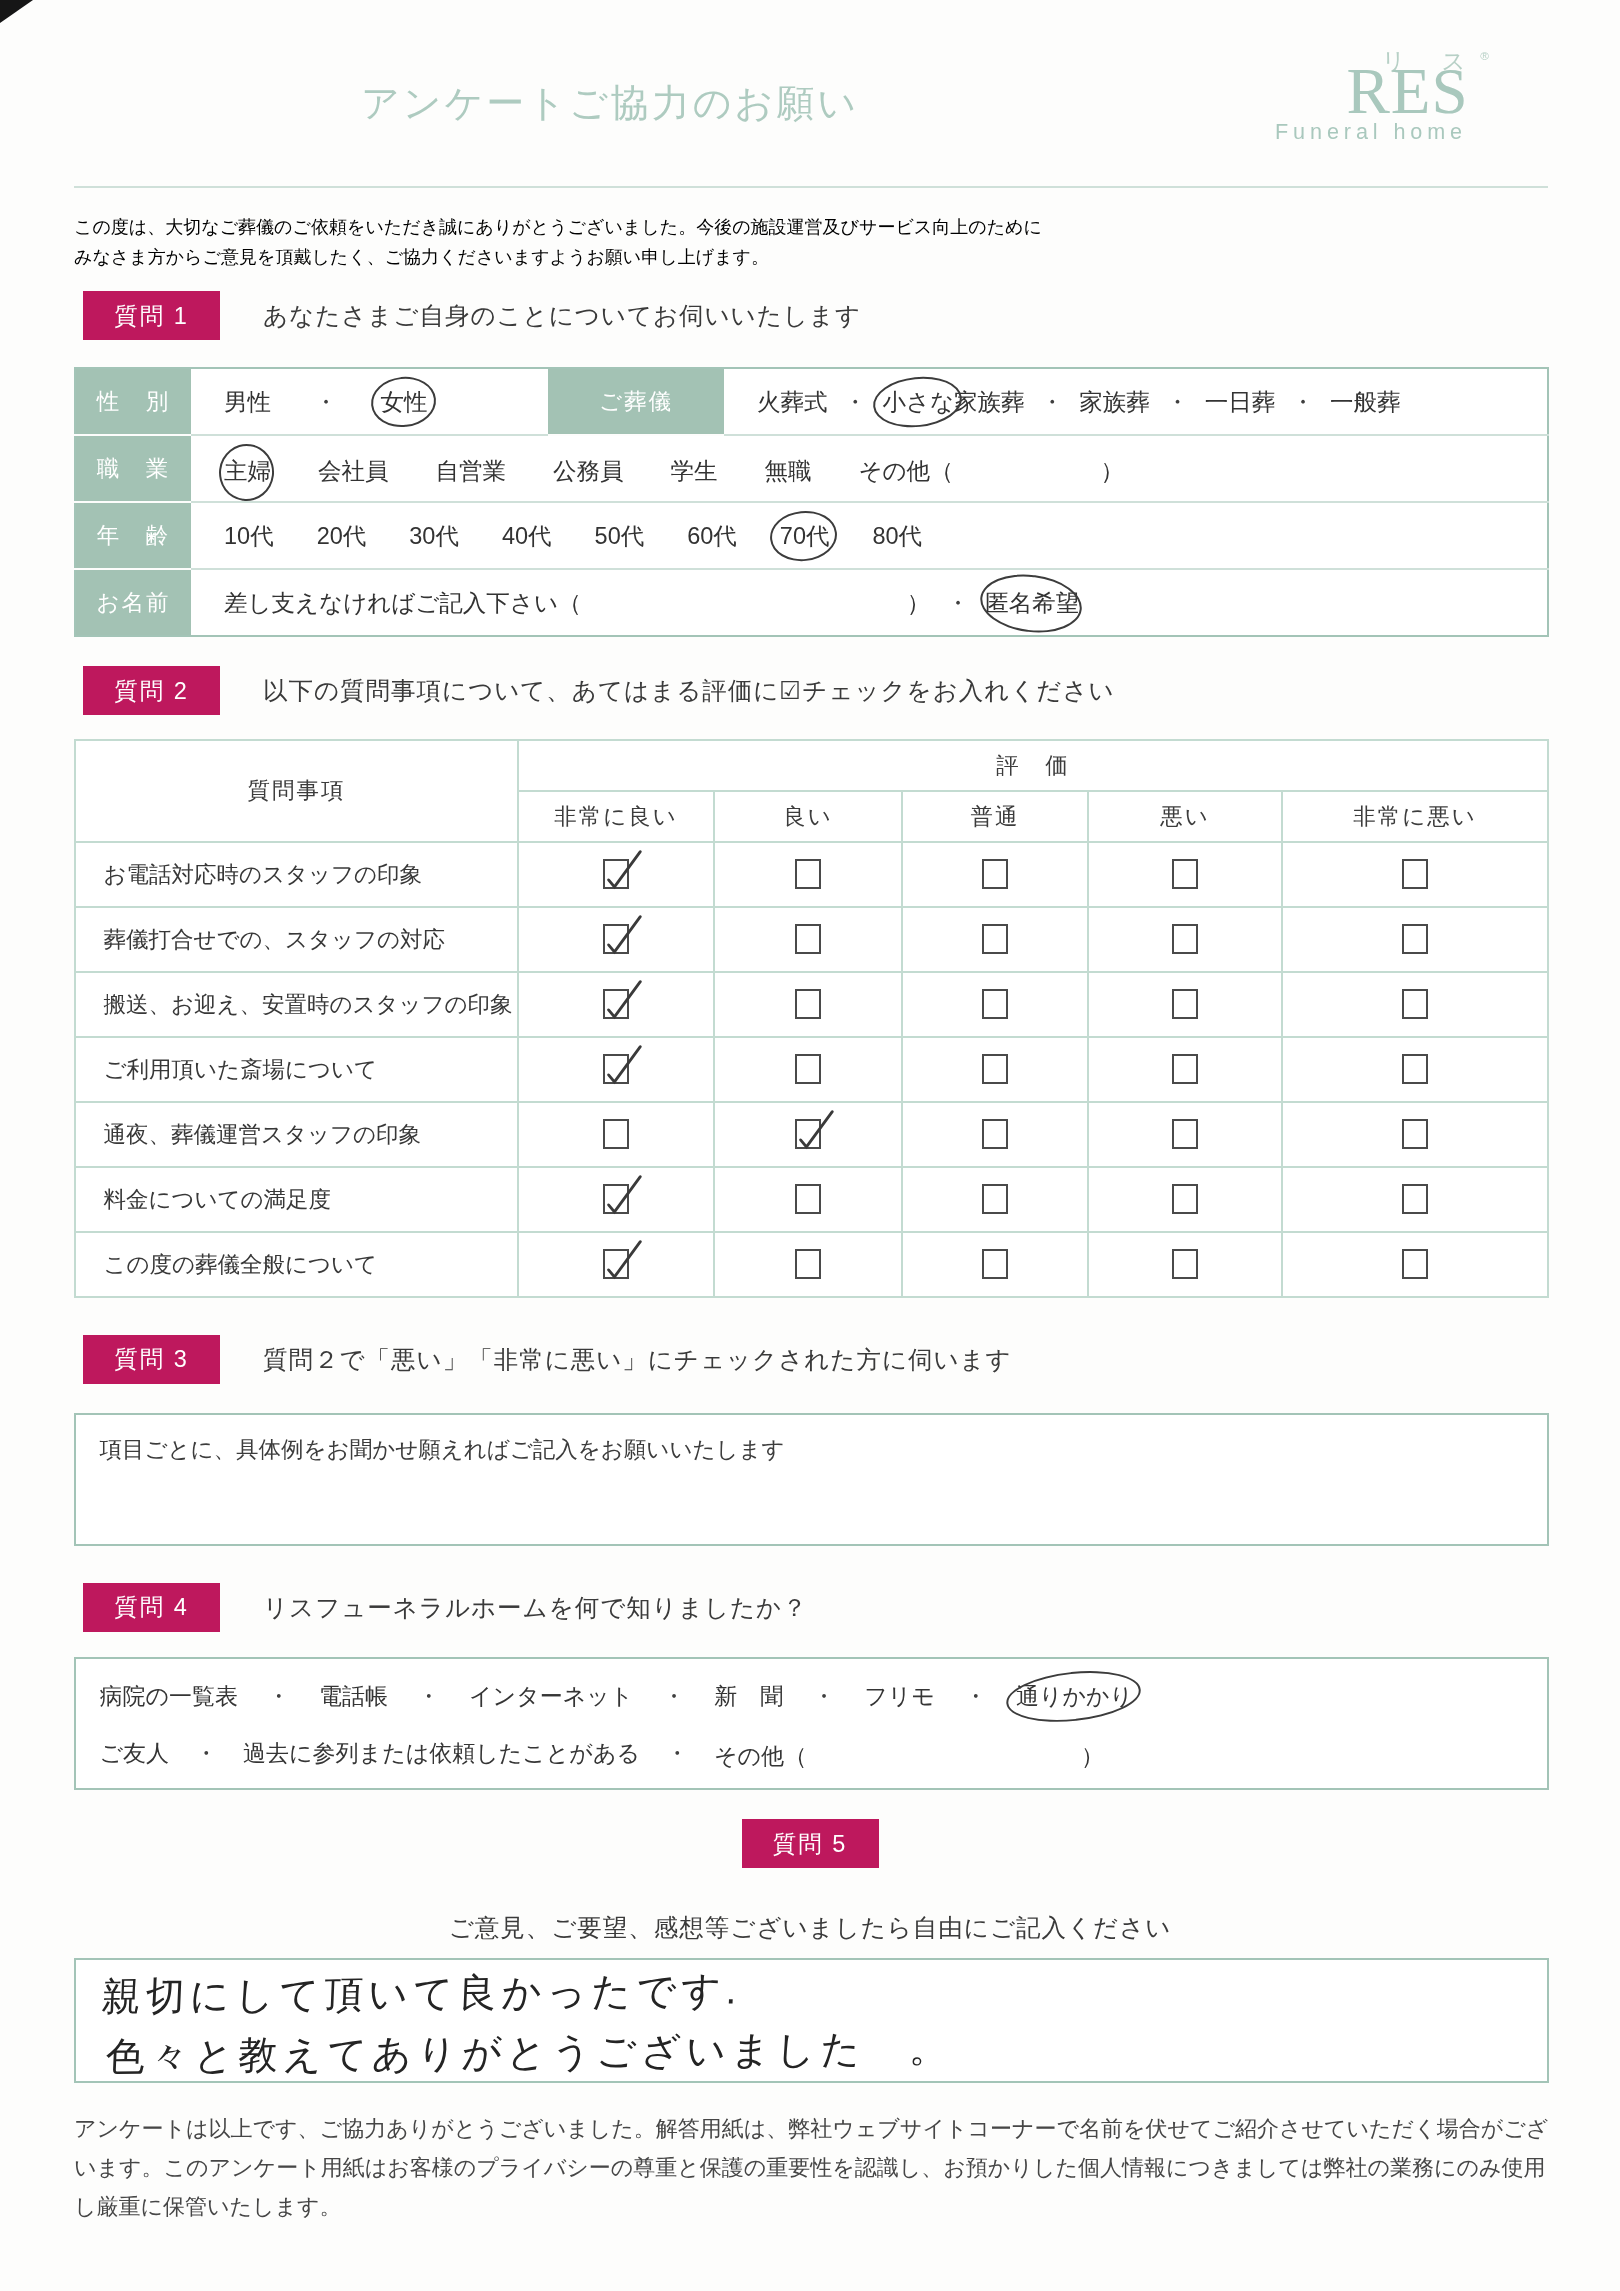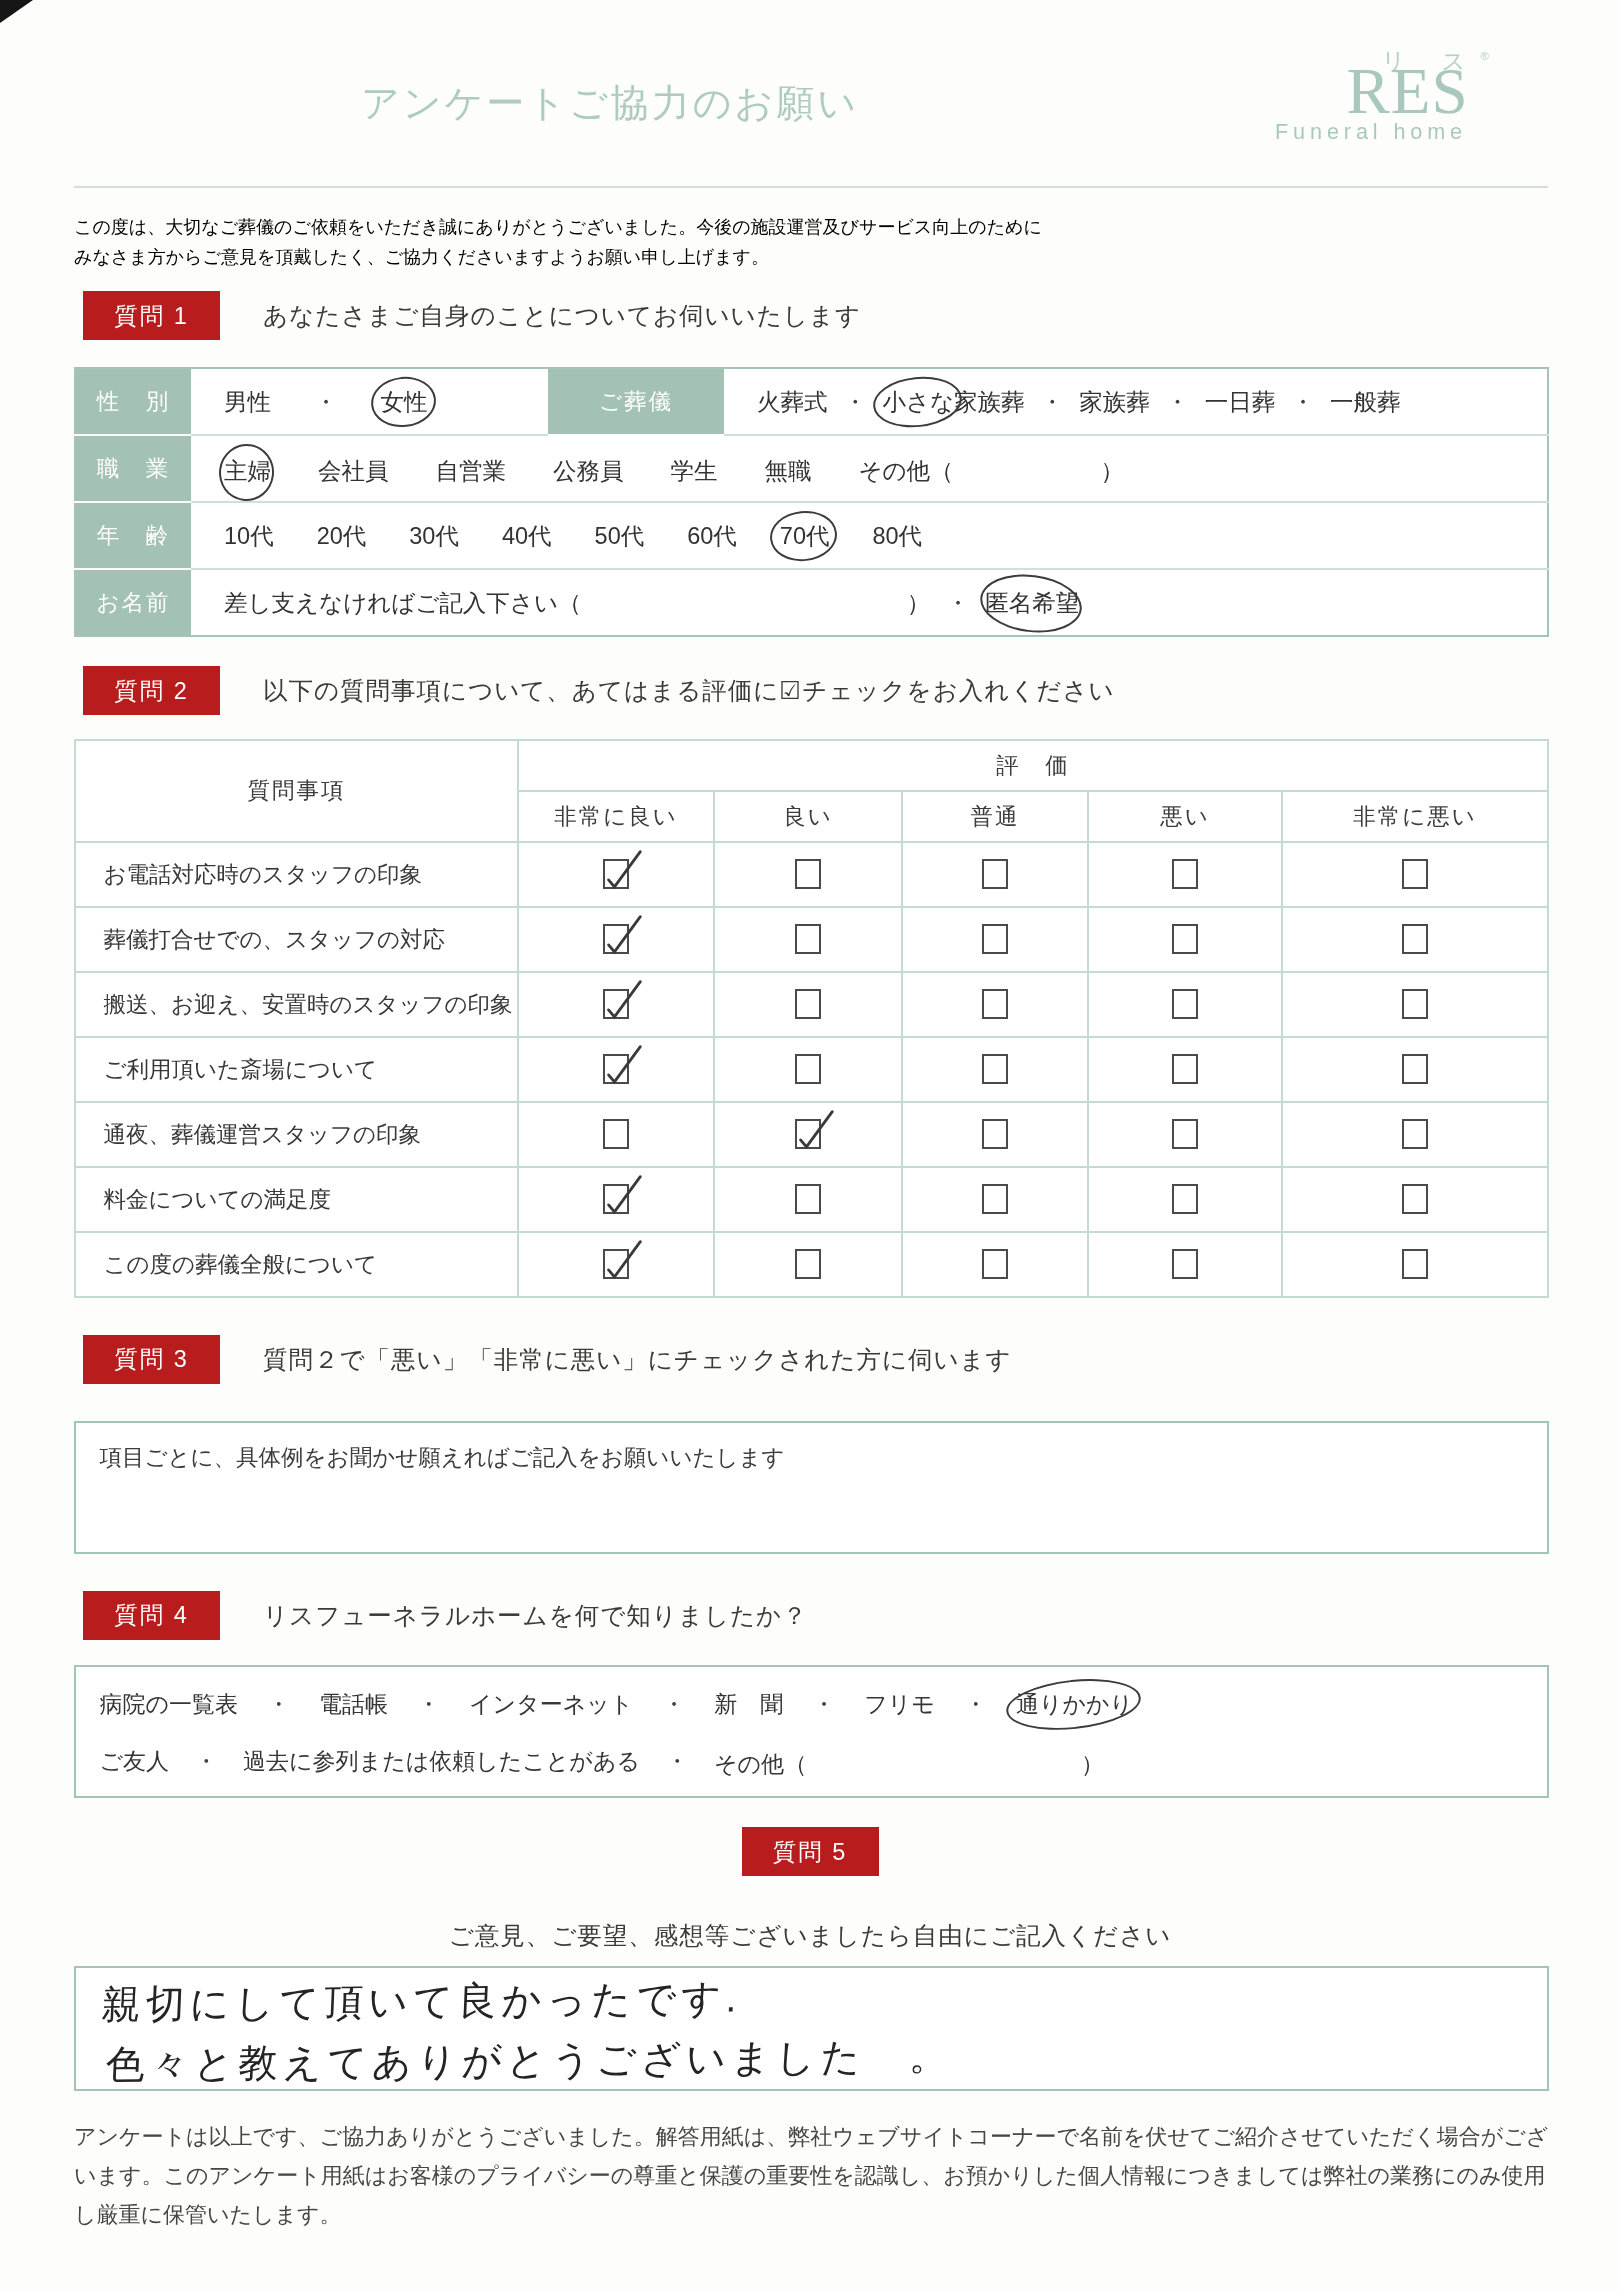--- a/index.html
+++ b/index.html
@@ -25,21 +25,21 @@
     border-top:2px solid #cfe0d9; }
 
   
   .intro { margin:23.5px 74px 0; font-size:18px; line-height:1.72; color:#000000; }
 
   
   .sec { display:flex; align-items:center; gap:43px; margin:0 83px; }
   .sec-q1 { margin-top:17.6px; } .sec-q2 { margin-top:29px; } .sec-q3 { margin-top:37px; }
   .sec-q4 { margin-top:37px; } .sec-q5 { margin-top:29px;flex-direction:column; }
   .badge { display:inline-flex; justify-content:center; align-items:center;
-    min-width:137px; height:49px; background:#b91c1c; color:#fff; font-size:23.5px; letter-spacing:2px; }
+    min-width:137px; height:49px; background:#be185d; color:#fff; font-size:23.5px; letter-spacing:2px; }
   .sec-heading { font-size:24.5px; color:#3a3a3a; letter-spacing:1px; }
 
   
   table { border-collapse:collapse; table-layout:fixed; }
   .t1 { margin:27.4px 74px 0; width:1475px; border:2px solid #a3c4b7; background:#fff; }
   .t1 td { height:67px; font-size:23.5px; vertical-align:middle; }
   .t1 td.th { background:#a3c2b4; color:#fff; text-align:center; font-size:22.5px;
     letter-spacing:2px; border-bottom:2.9px solid #fdfdfc; }
   .t1 td.cell { padding-left:33px; border-bottom:2px solid #cfe0d9; color:#333; }
   .t1 tr:last-child td { border-bottom:none; }
@@ -65,21 +65,21 @@
   .t2 td.item { text-align:left; padding-left:27.4px; font-size:22.5px; color:#383838; }
   .t2 td.rc { text-align:center; vertical-align:middle; }
   .cb { position:relative; display:inline-block; width:25.5px; height:30px;
     border:2px solid #4a4a4a; background:#fff; vertical-align:middle; }
   .check { display:none; position:absolute; left:-6.9px; top:-14.7px; width:47px; height:47px; overflow:visible; }
   .check path { stroke:#3a3a3a; stroke-width:2.4; fill:none; stroke-linecap:round; }
   .rc.checked .check { display:block; }
 
   
   .box { margin:0 74px; width:1475px; border:2px solid #a3c4b7; background:#fff; }
-  .box-q3 { margin-top:37px; height:133px; padding:19.6px 23.5px; font-size:22.5px; color:#3c3c3c; }
+  .box-q3 { margin-top:29px; height:133px; padding:19.6px 23.5px; font-size:22.5px; color:#3c3c3c; }
   .box-q4 { margin-top:25.5px; height:133px; padding:21.6px 23.5px; font-size:23px; color:#353535; }
   .q4-line { display:flex; align-items:center; }
   .q4-line + .q4-line { margin-top:23.5px; }
   .gap30 > * + * { margin-left:29px; }
   .box-q5 { margin-top:13.7px; height:125px; padding:9.8px 27.4px; }
   .hand { font-size:39px; color:#242424; letter-spacing:4.9px;
     transform:skewX(-3deg) rotate(-0.6deg); transform-origin:left top; font-weight:400; }
   .hand-2 { margin-top:5.9px; margin-left:3.9px; }
 
   

